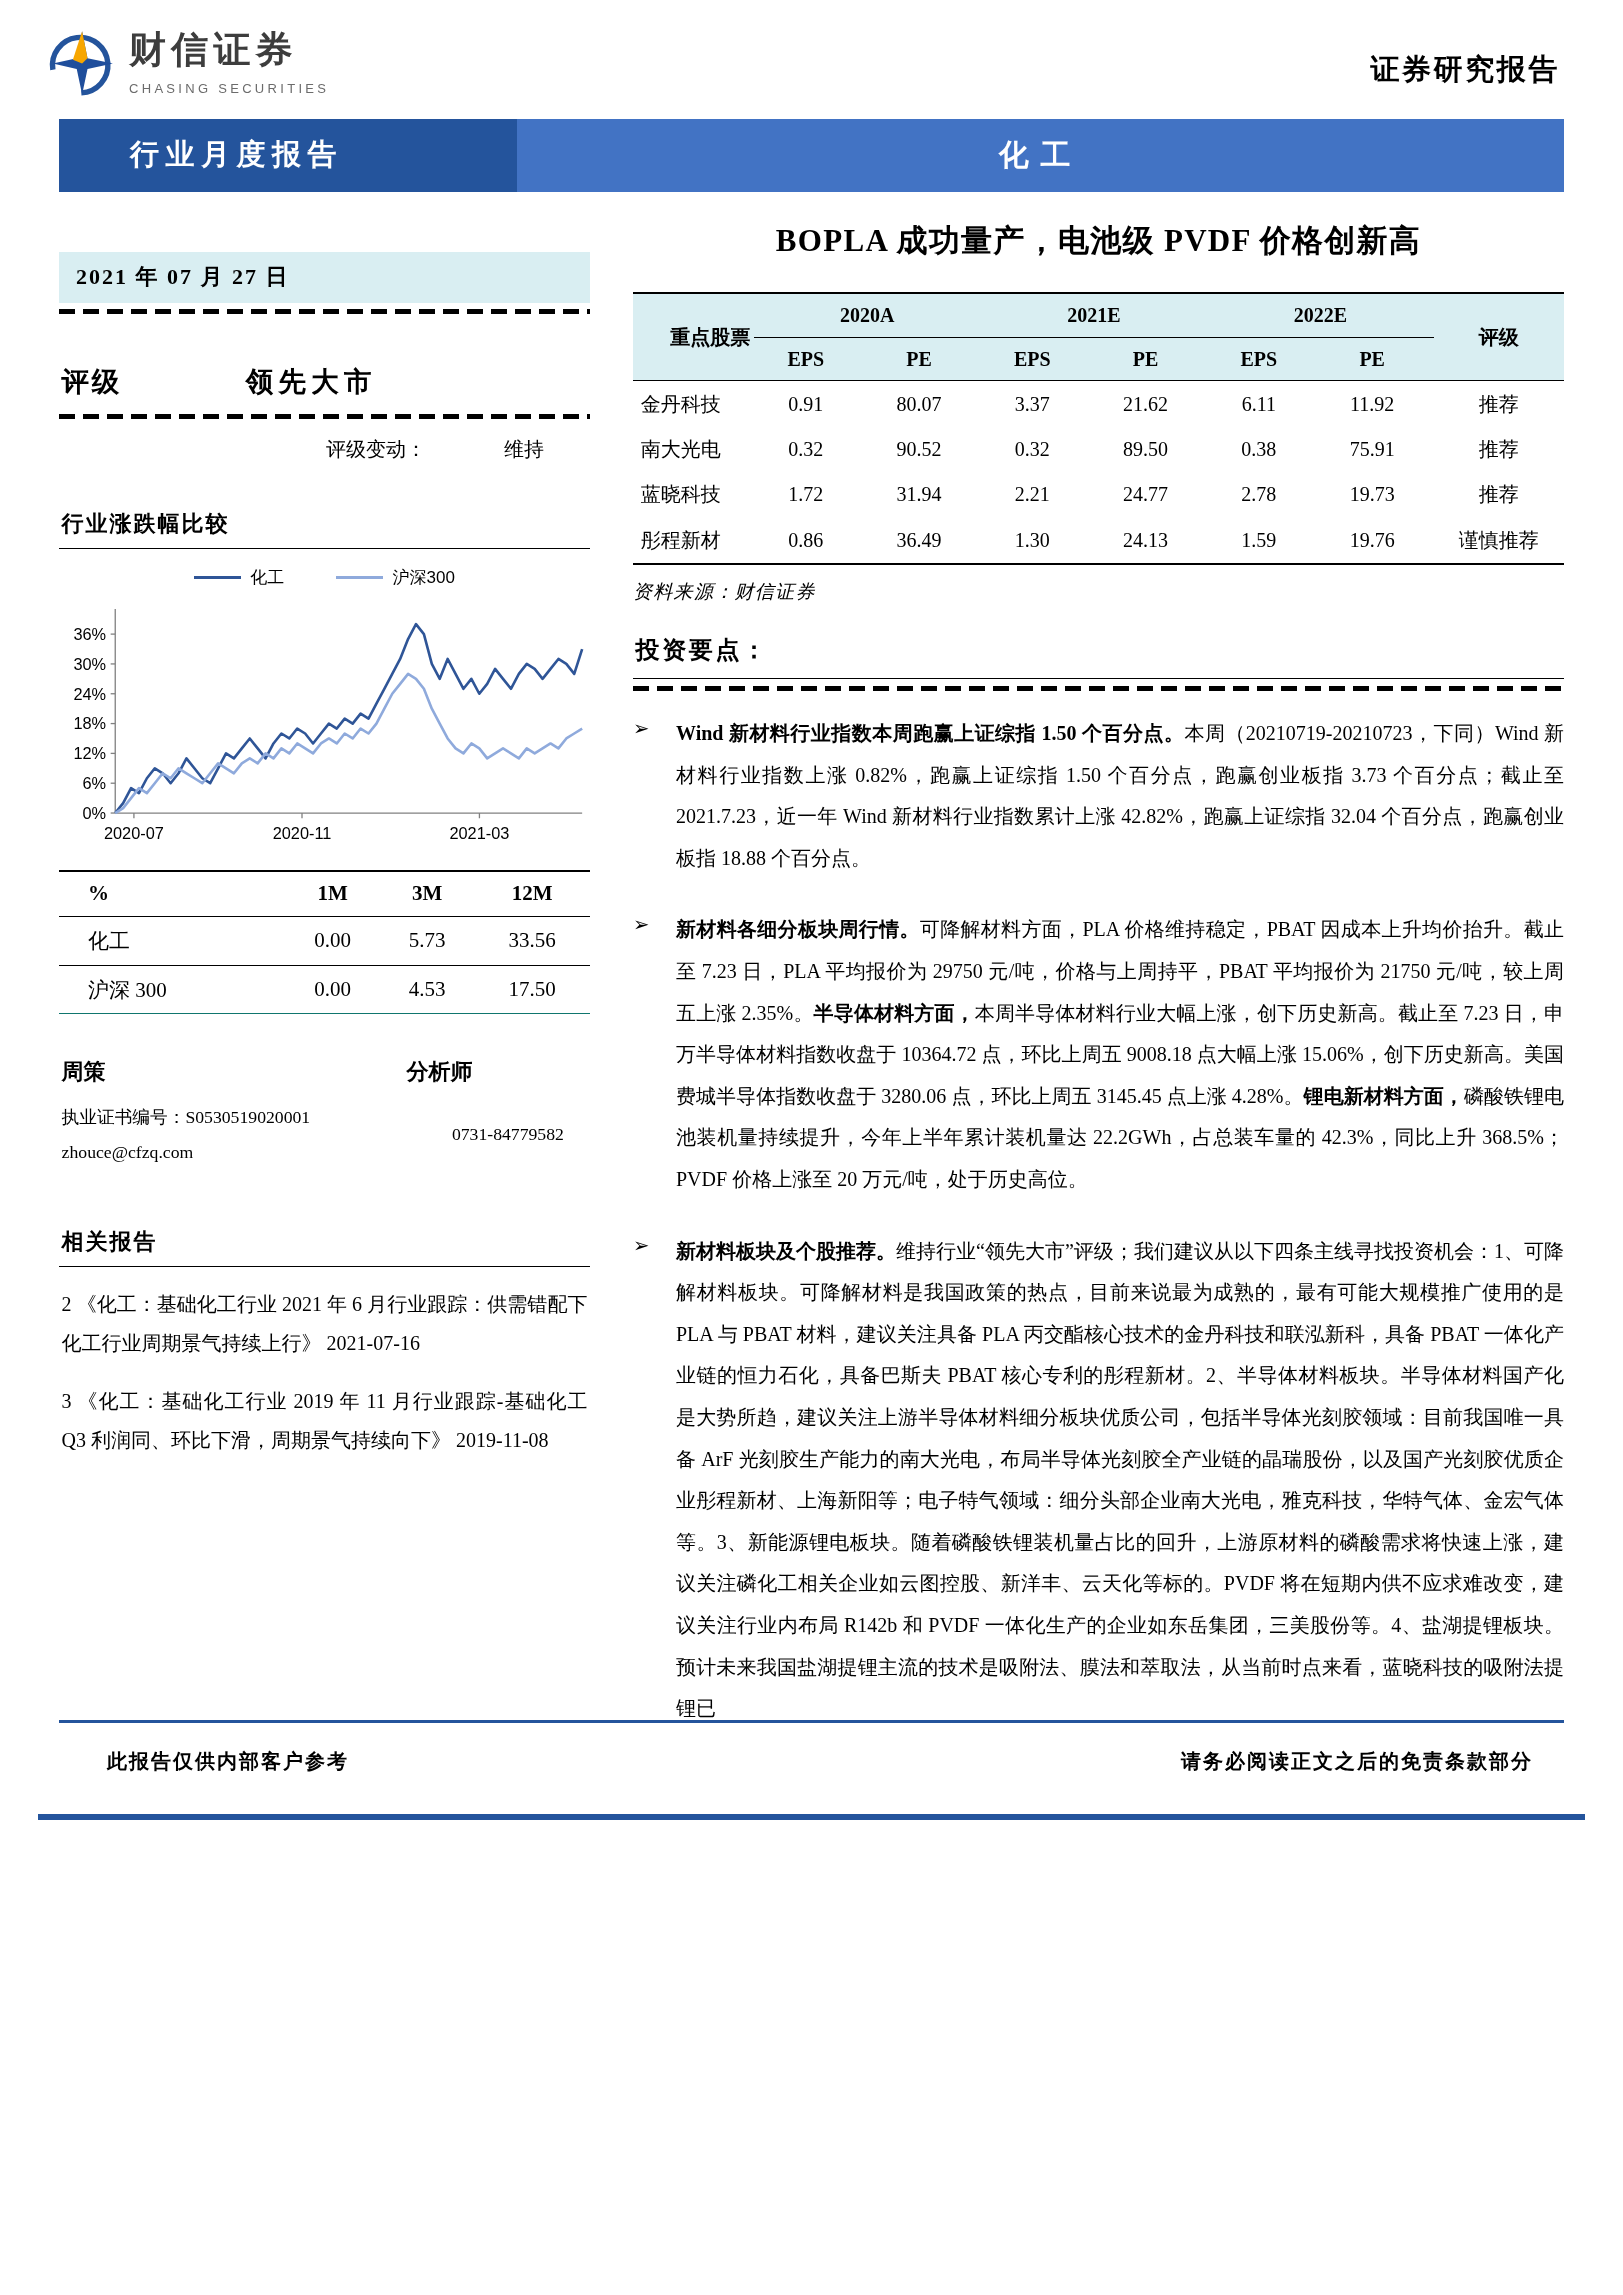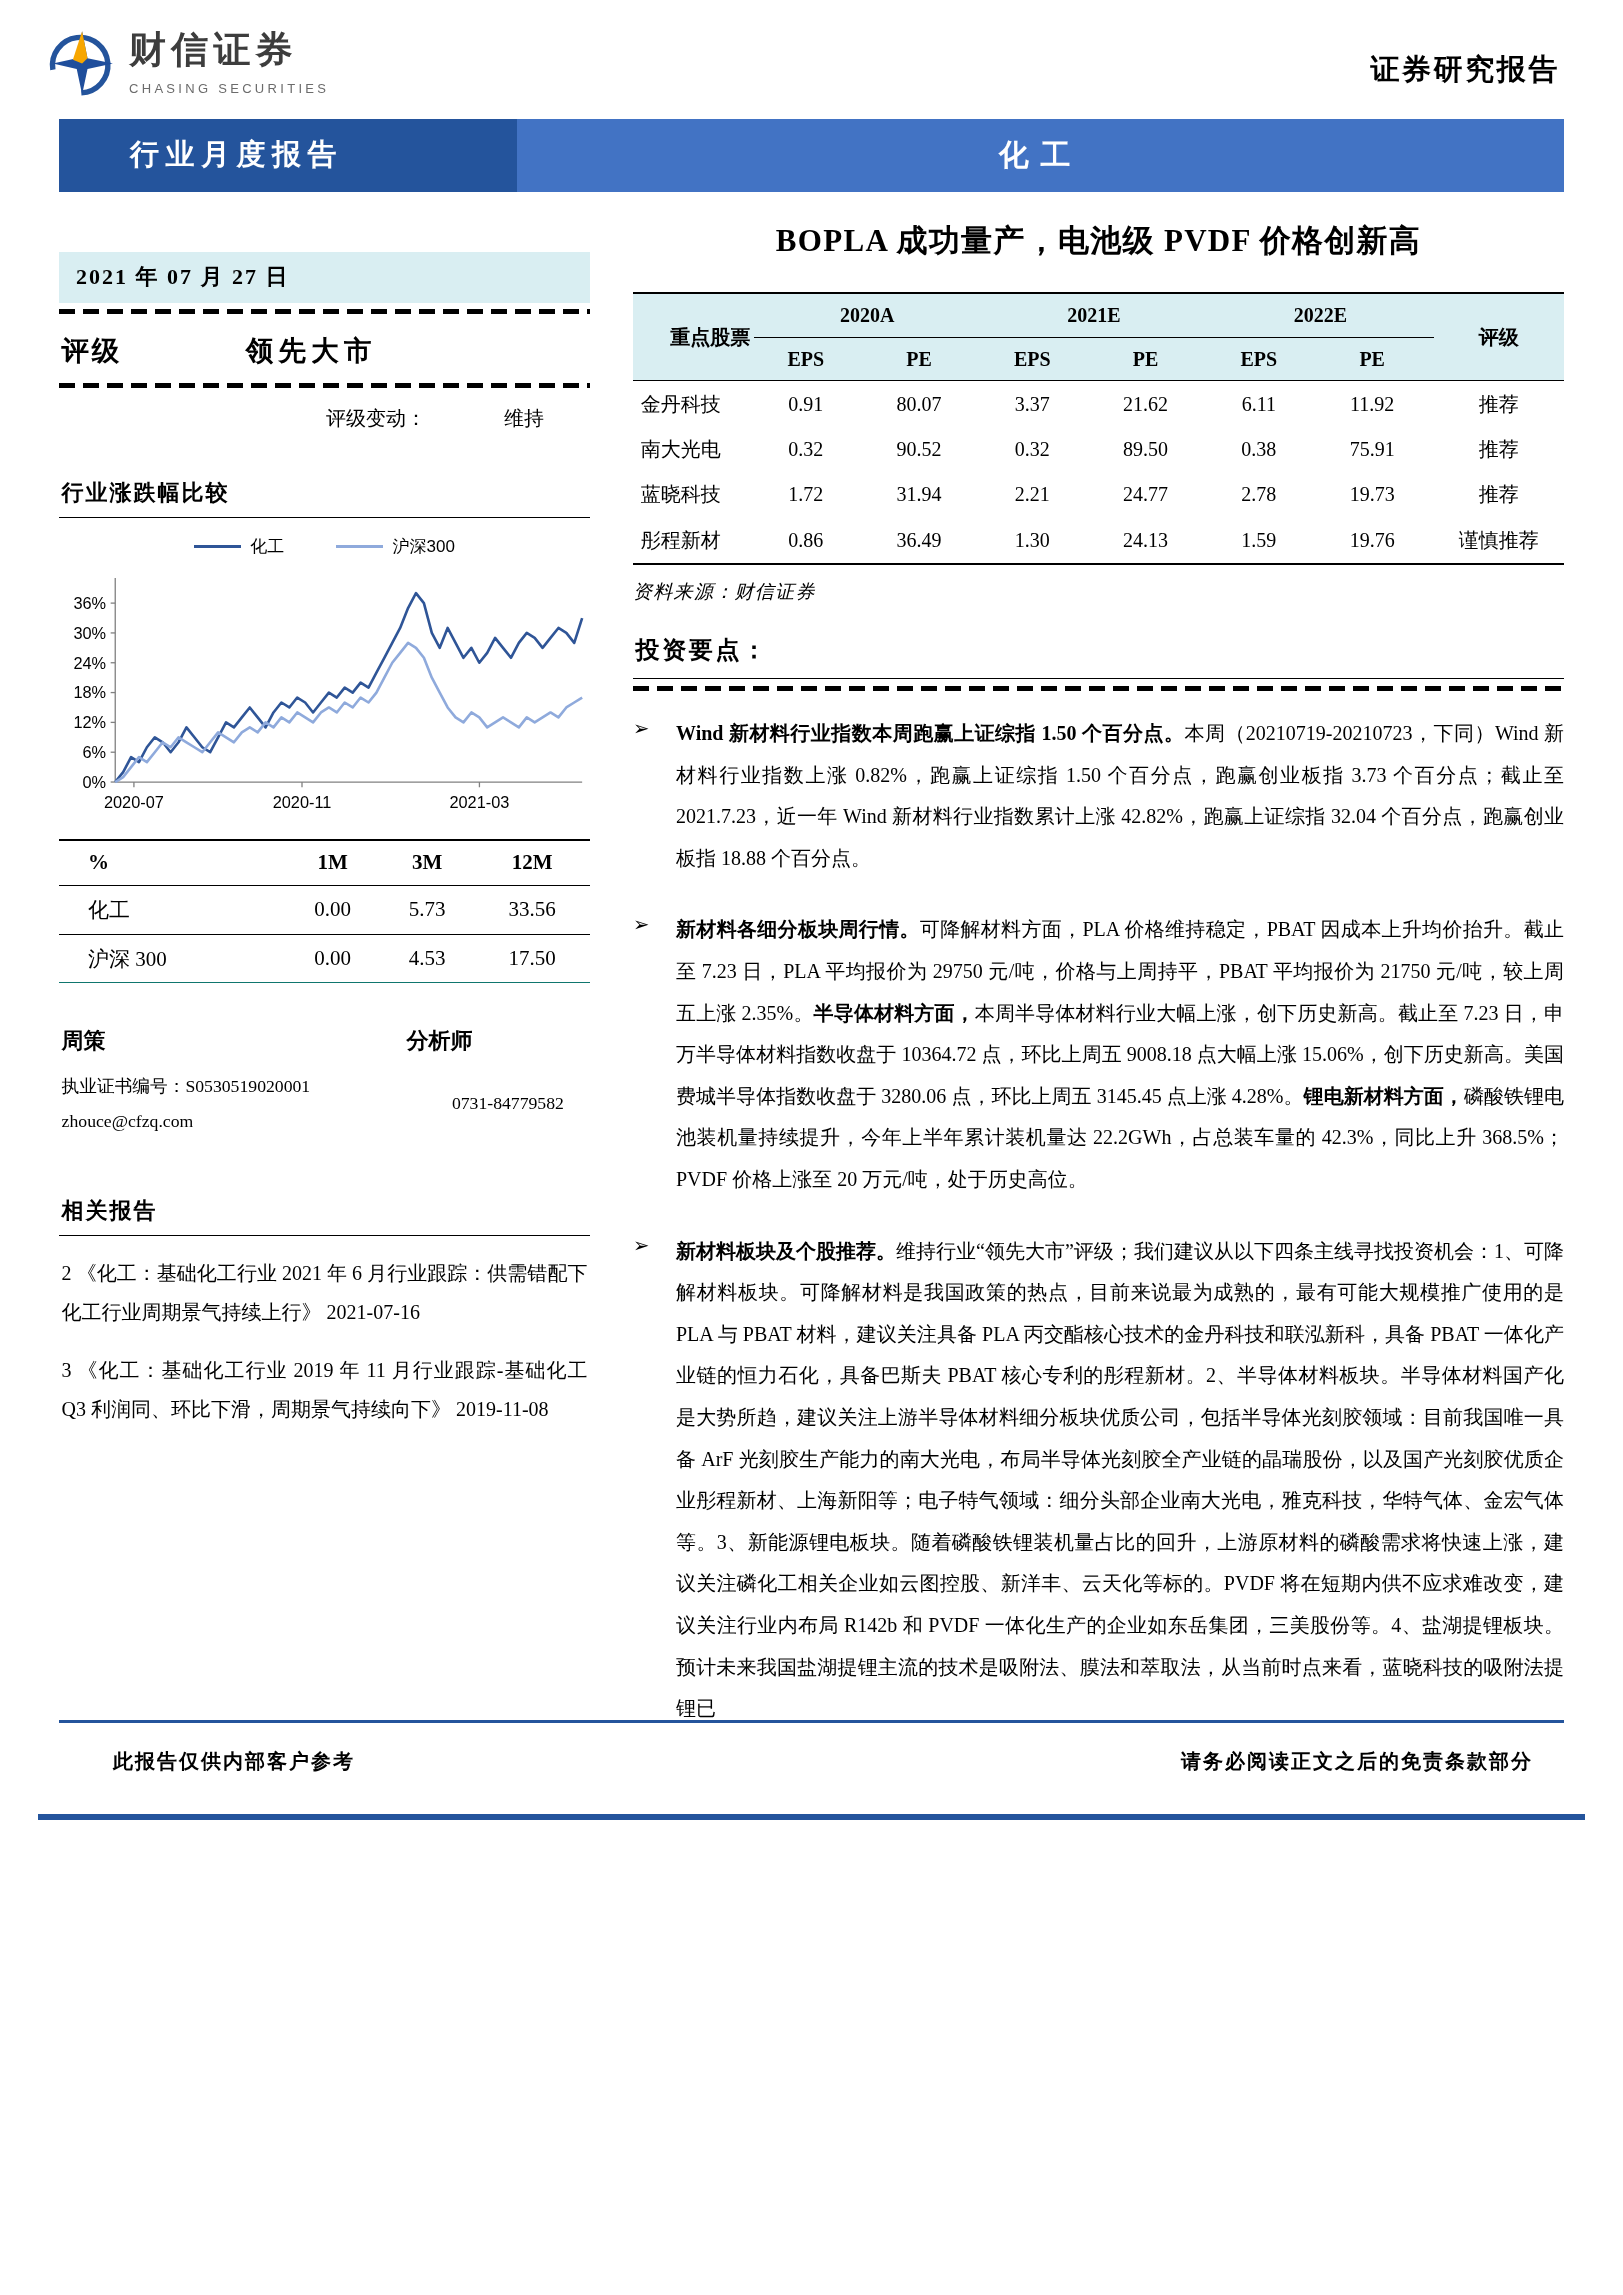--- a/index.html
+++ b/index.html
@@ -31,21 +31,21 @@
   .left-col { width:531px; flex:none; }
   .right-col { flex:1; min-width:0; }
 
   
   .date-box { background:#D9EEF2; font-weight:bold; font-size:22px;
               padding:10.5px 0 10.5px 17px; letter-spacing:2px; margin-top:34px; }
   .dash { height:4.6px; margin:6.5px 0;
           background:repeating-linear-gradient(90deg,#000 0 15.7px,transparent 15.7px 24px); }
   .rating-row { display:flex; align-items:baseline; padding:13px 2.6px 7.8px; }
   .rating-label { font-size:27.5px; font-weight:bold; letter-spacing:2.6px; }
-  .rating-value { font-size:27.5px; font-weight:bold; margin-left:124px; letter-spacing:5.2px; }
+  .rating-value { font-size:27.5px; font-weight:bold; margin-left:124px; letter-spacing:5.2px;margin-top:31px; }
   .rating-change-row { display:flex; justify-content:flex-end; gap:78px;
                        padding:10.5px 46px 17px 0; font-size:20px; }
   .sec-head { font-size:22px; font-weight:bold; padding:10.5px 2.6px 9.2px;
               border-bottom:1.3px solid #000; letter-spacing:2px; margin-top:18.3px; }
 
   .chart-wrap { padding:17px 0 2.6px; }
   .legend { display:flex; justify-content:center; gap:52px; font-size:17px;
             margin-bottom:2.6px; font-family:"Liberation Sans", sans-serif; }
   .legend-item { display:flex; align-items:center; gap:9.2px; }
   .legend-line { width:47px; height:3.3px; display:inline-block; }
@@ -87,21 +87,21 @@
                  padding:2.6px 2.6px 11.8px; border-bottom:1.6px solid #000; }
   .right-col .dash { margin:7.8px 0 22px; }
   .bullet { display:flex; margin-bottom:30px; }
   .marker { font-size:19.6px; flex:none; width:43px; padding-top:3.9px; }
   .btext { font-size:20px; line-height:2.08; text-align:justify; flex:1; min-width:0; }
   .b { font-weight:bold; }
 
   
   .footer-rule { position:absolute; left:59px; right:59px; bottom:110px; height:3.3px;
                  background:#24549C; }
-  .footer-texts { position:absolute; left:59px; right:59px; bottom:58px; display:flex;
+  .footer-texts { position:absolute; left:53px; right:59px; bottom:58px; display:flex;
                   justify-content:space-between; font-size:20px; font-weight:bold;align-items:flex-end; }
   .footer-texts .fl { padding-left:54px; letter-spacing:2px; }
   .footer-texts .fr { padding-right:31px; letter-spacing:2px; }
   .bottom-bar { position:absolute; left:38px; right:38px; bottom:13px; height:5.9px;
                 background:#24549C; }
 </style>
 </head>
 <body>
 
 <div class="page">

